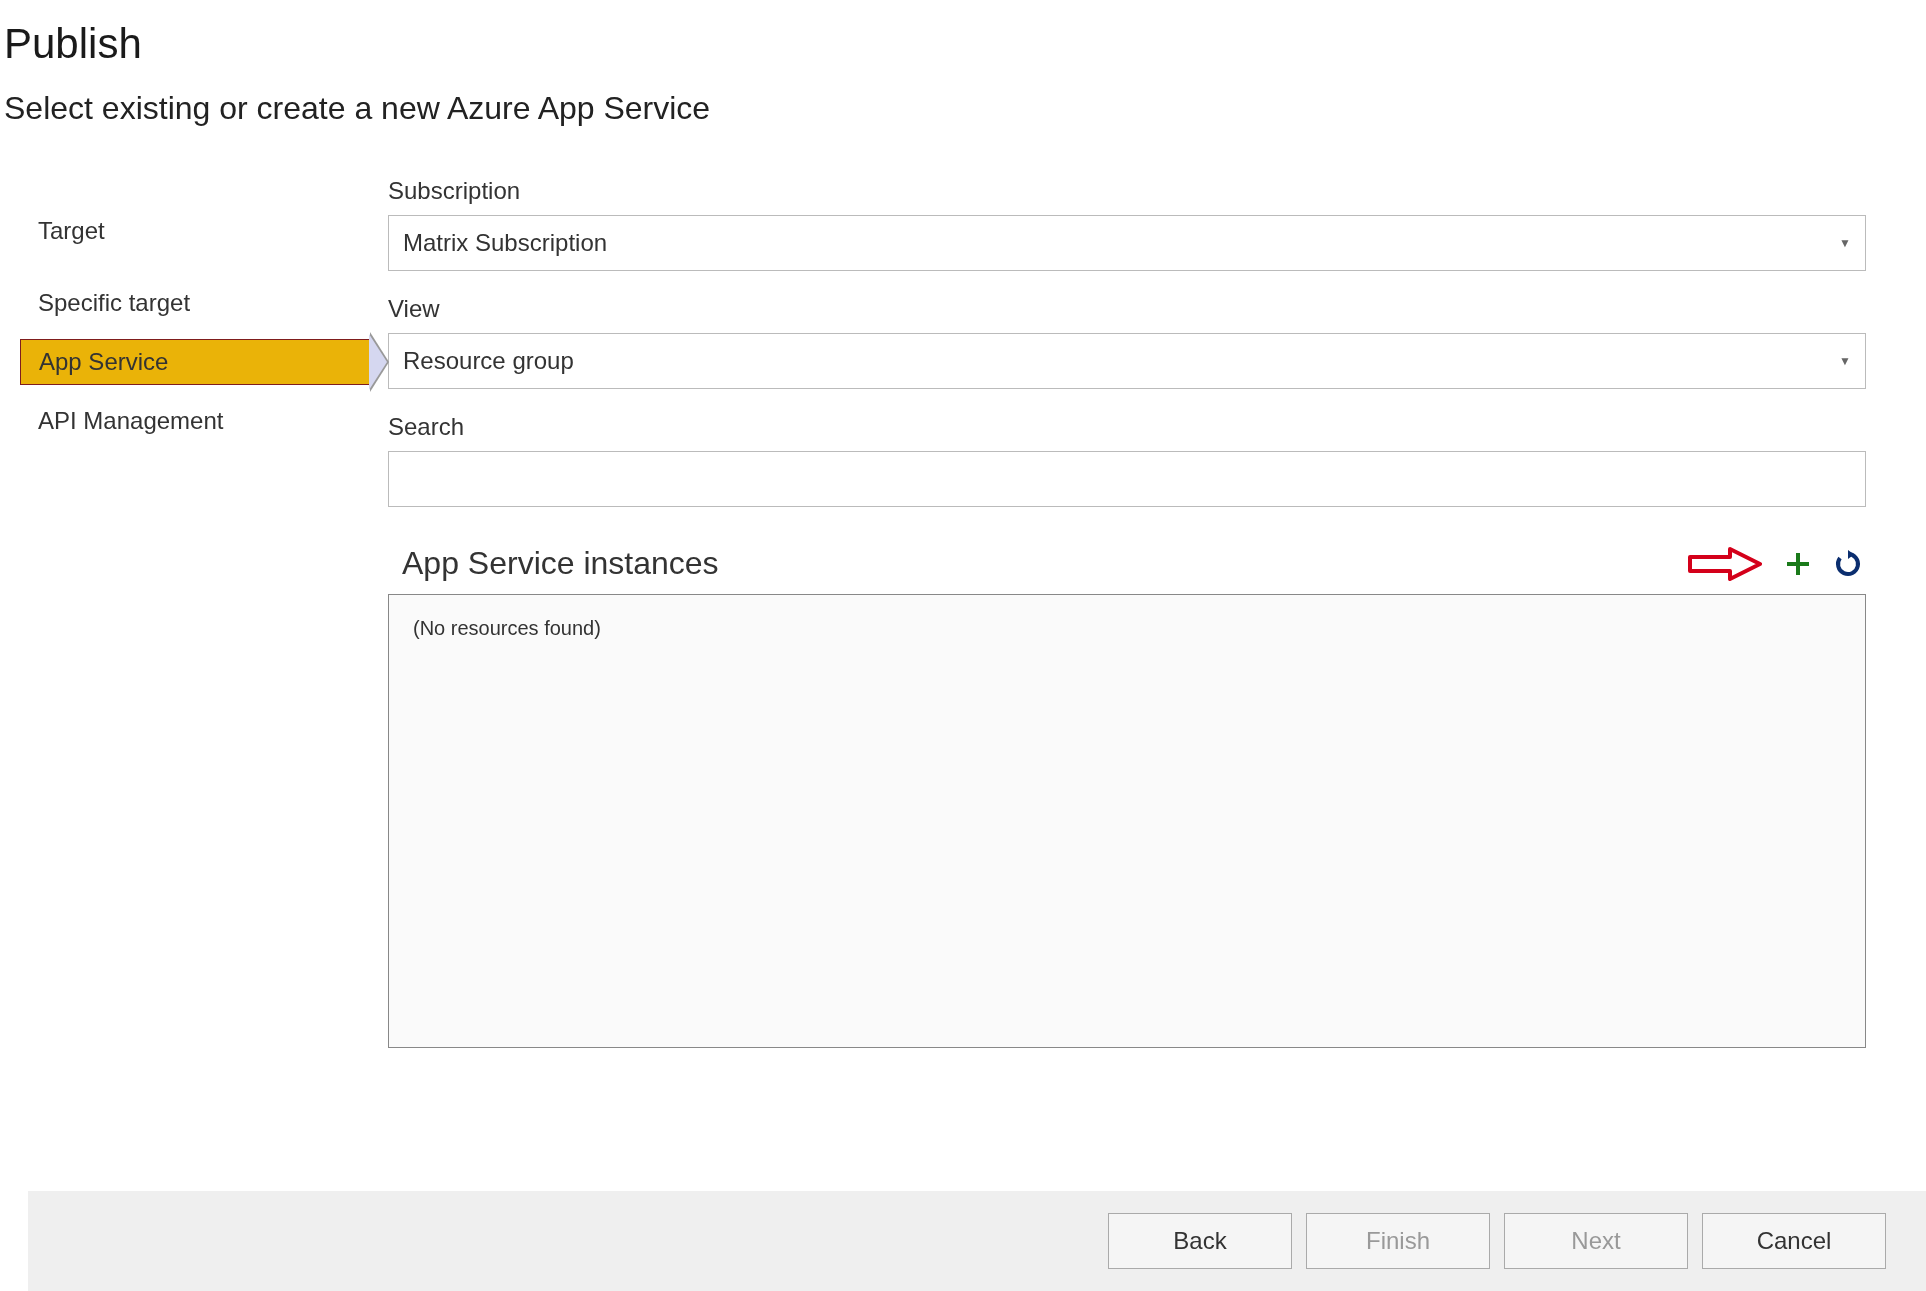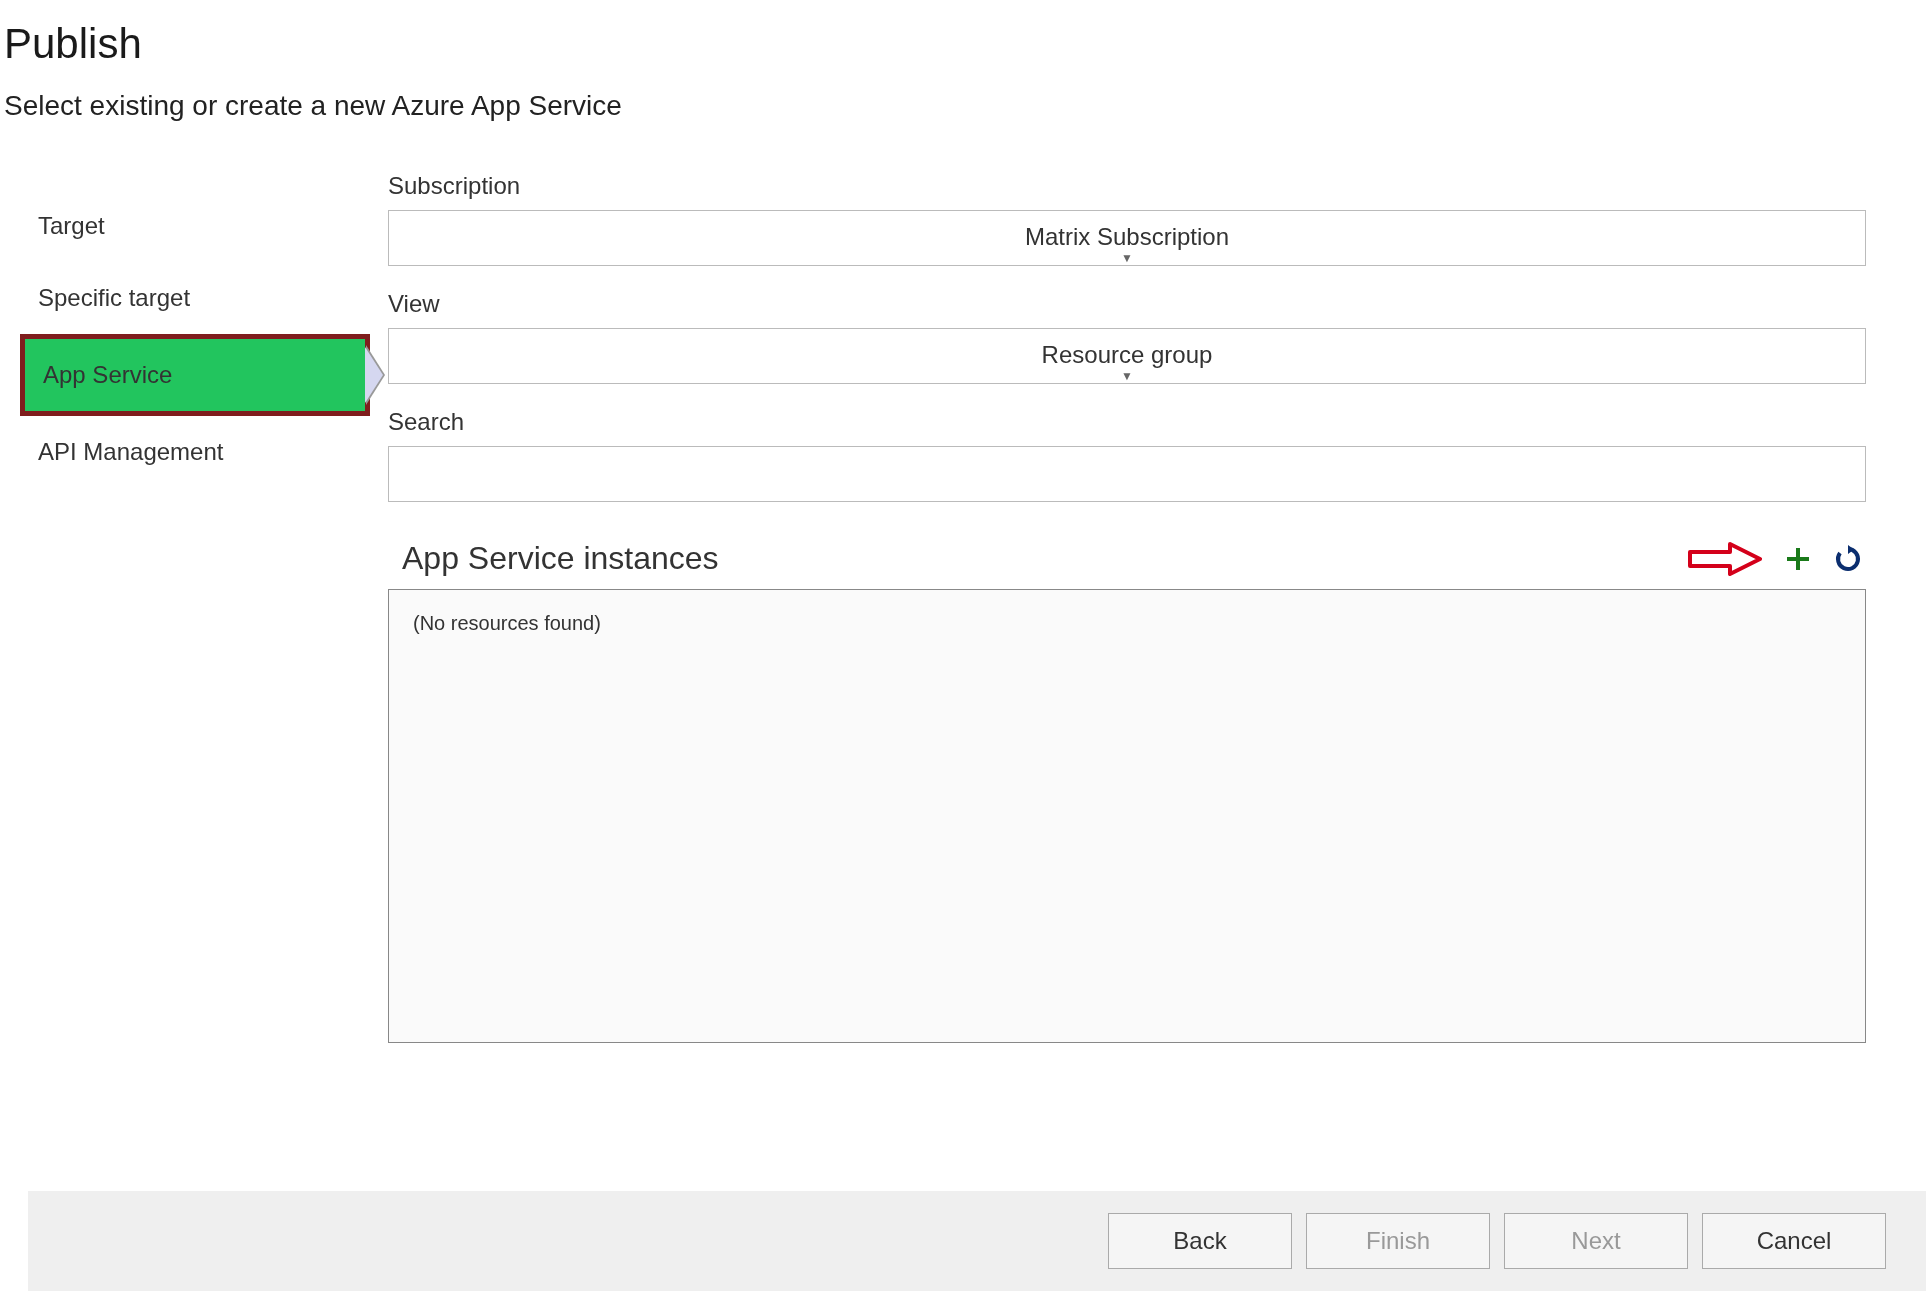--- a/index.html
+++ b/index.html
@@ -19,21 +19,21 @@
     .header {
       padding: 20px 20px 10px 4px;
     }
     .title {
       font-size: 42px;
       font-weight: 300;
       color: #1a1a1a;
       margin-bottom: 22px;
     }
     .subtitle {
-      font-size: 28px;
+      font-size: 32px;
       font-weight: 400;
       color: #222;
       margin-bottom: 40px;
     }
     .main {
       display: flex;
       padding: 0 20px;
     }
     .sidebar {
       width: 360px;
@@ -41,23 +41,23 @@
       padding-top: 18px;
     }
     .sidebar-item {
       padding: 22px 18px;
       font-size: 24px;
       color: #333;
       cursor: pointer;
       position: relative;
     }
     .sidebar-item.selected {
-      background: #22c55e;
-      border: 5px solid #7f1d1d;
-      padding: 22px 18px;
+      background: #eab308;
+      border: 1px solid #7f1d1d;
+      padding: 8px 18px;
       margin-right: 10px;
     }
     .sidebar-item.selected::after {
       content: "";
       position: absolute;
       right: -18px;
       top: 50%;
       transform: translateY(-50%);
       width: 0;
       height: 0;
@@ -98,21 +98,20 @@
       border: 1px solid #bbb;
       background: #fff;
       padding: 12px 14px;
       font-size: 24px;
       color: #333;
       display: flex;
       align-items: center;
       justify-content: space-between;
       cursor: pointer;
       height: 56px;
-      flex-direction: column;
     }
     .caret-down {
       color: #666;
       font-size: 12px;
     }
     .search-input {
       width: 100%;
       border: 1px solid #bbb;
       padding: 12px 14px;
       font-size: 24px;

